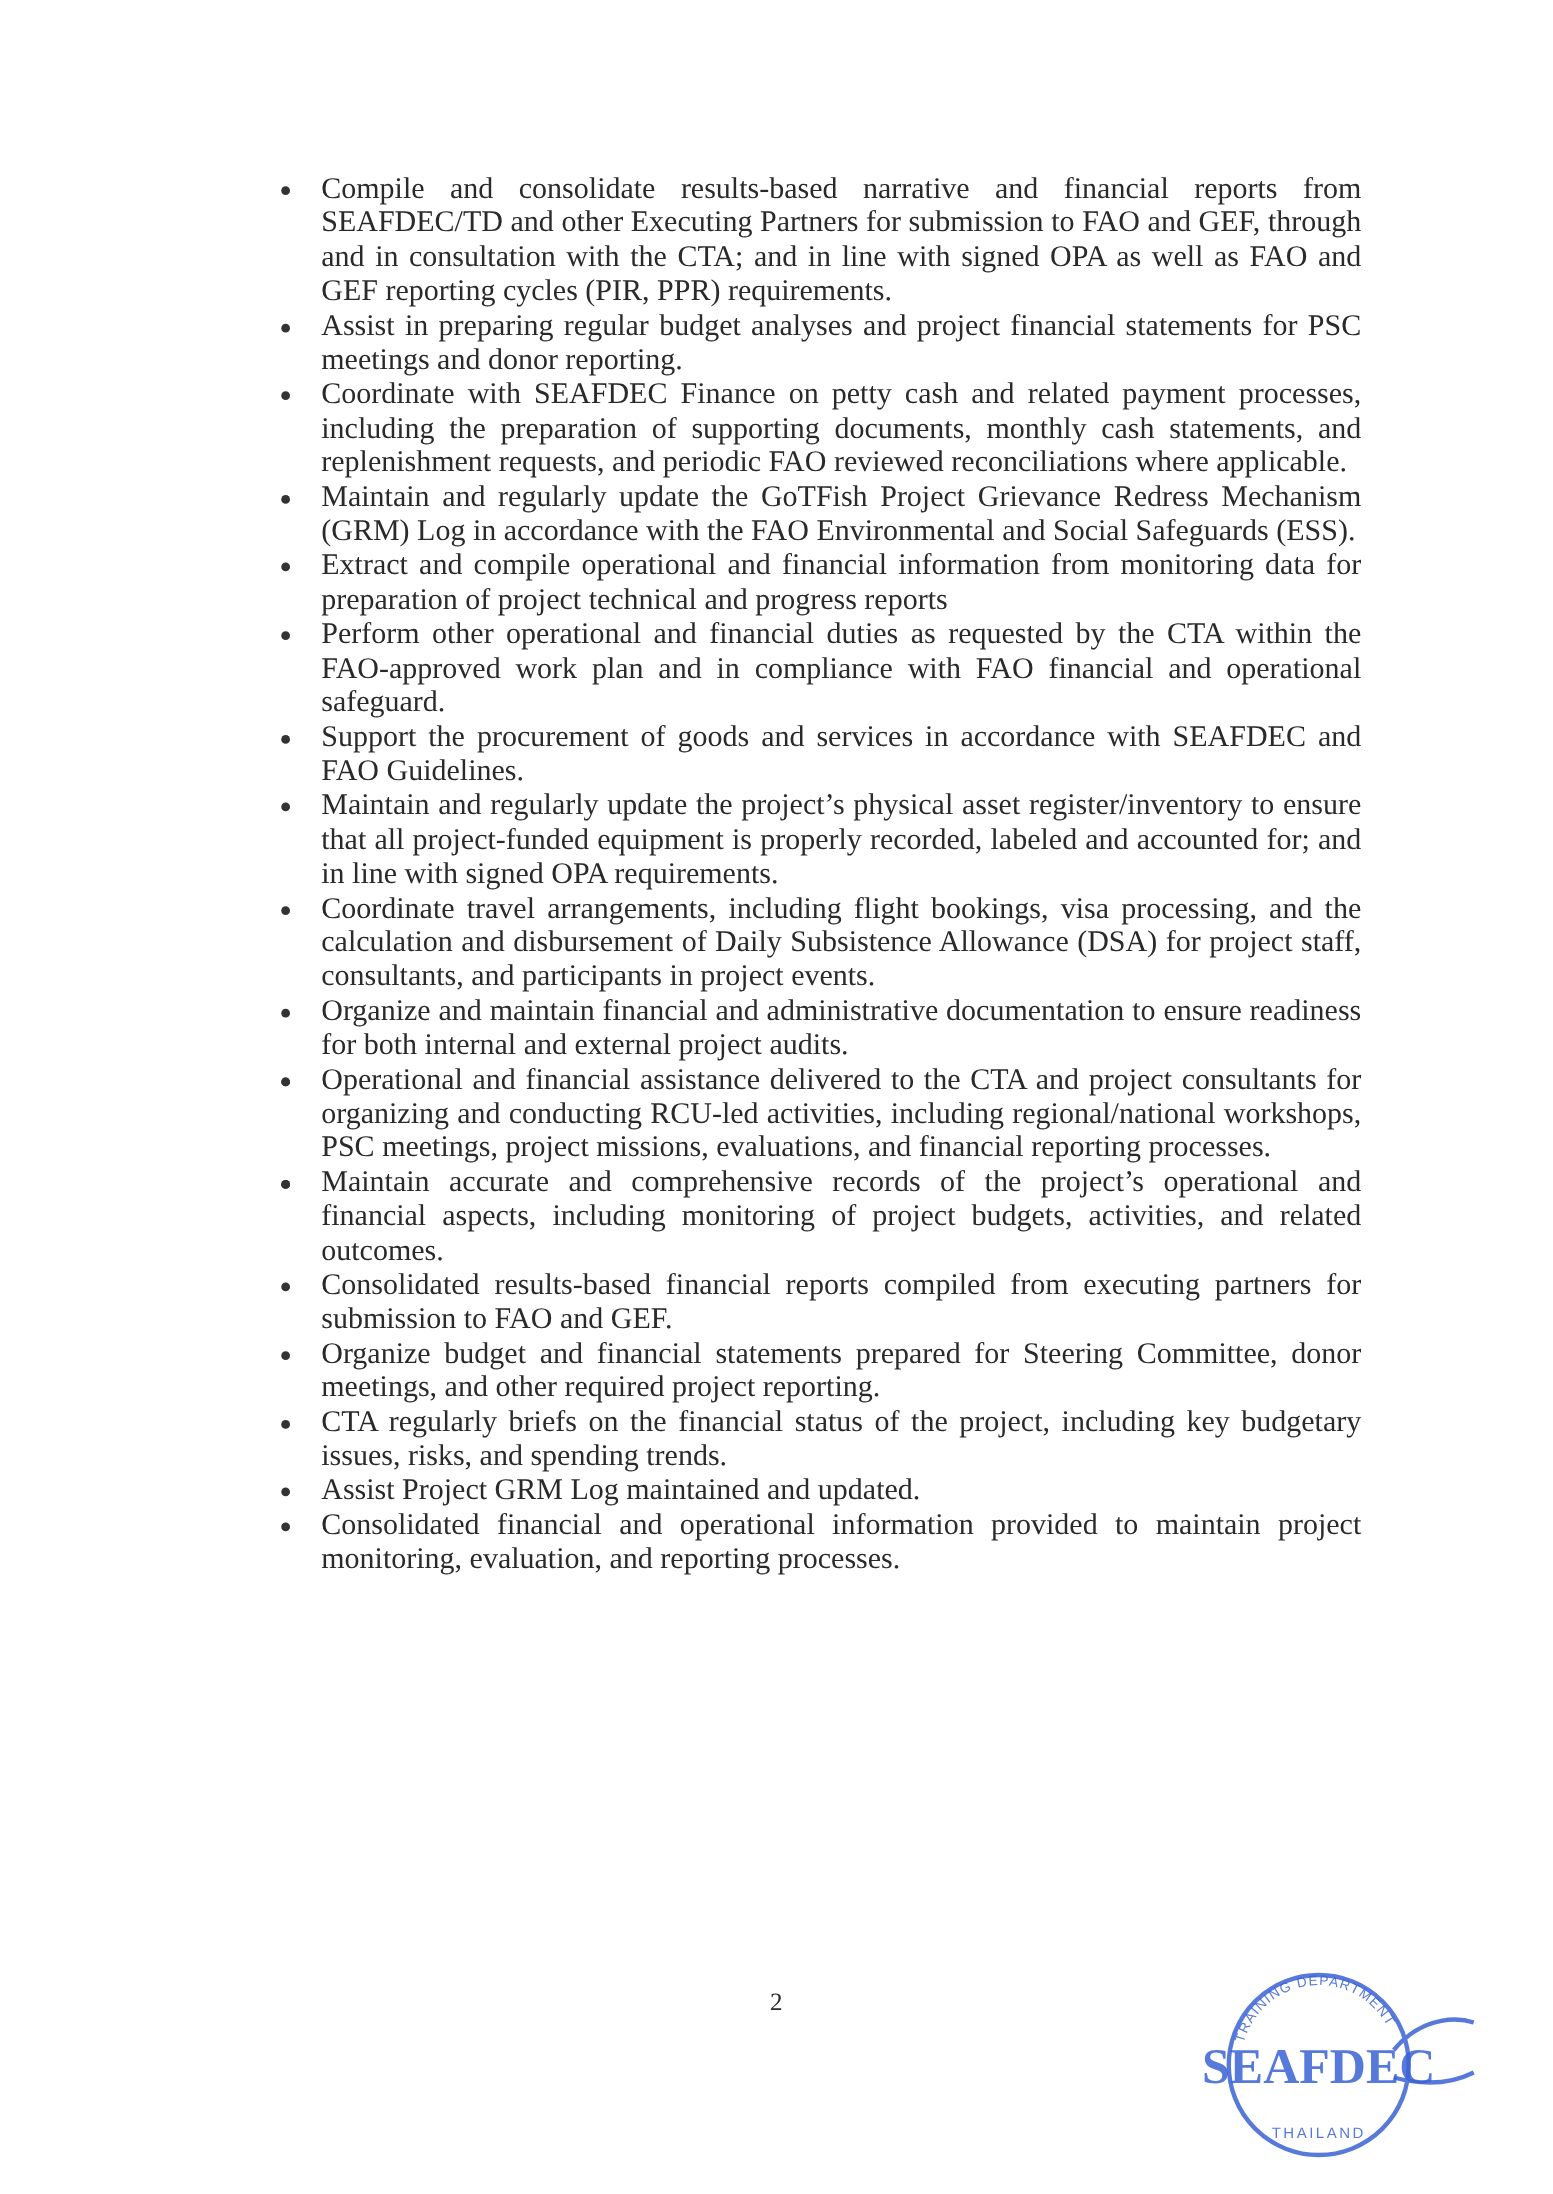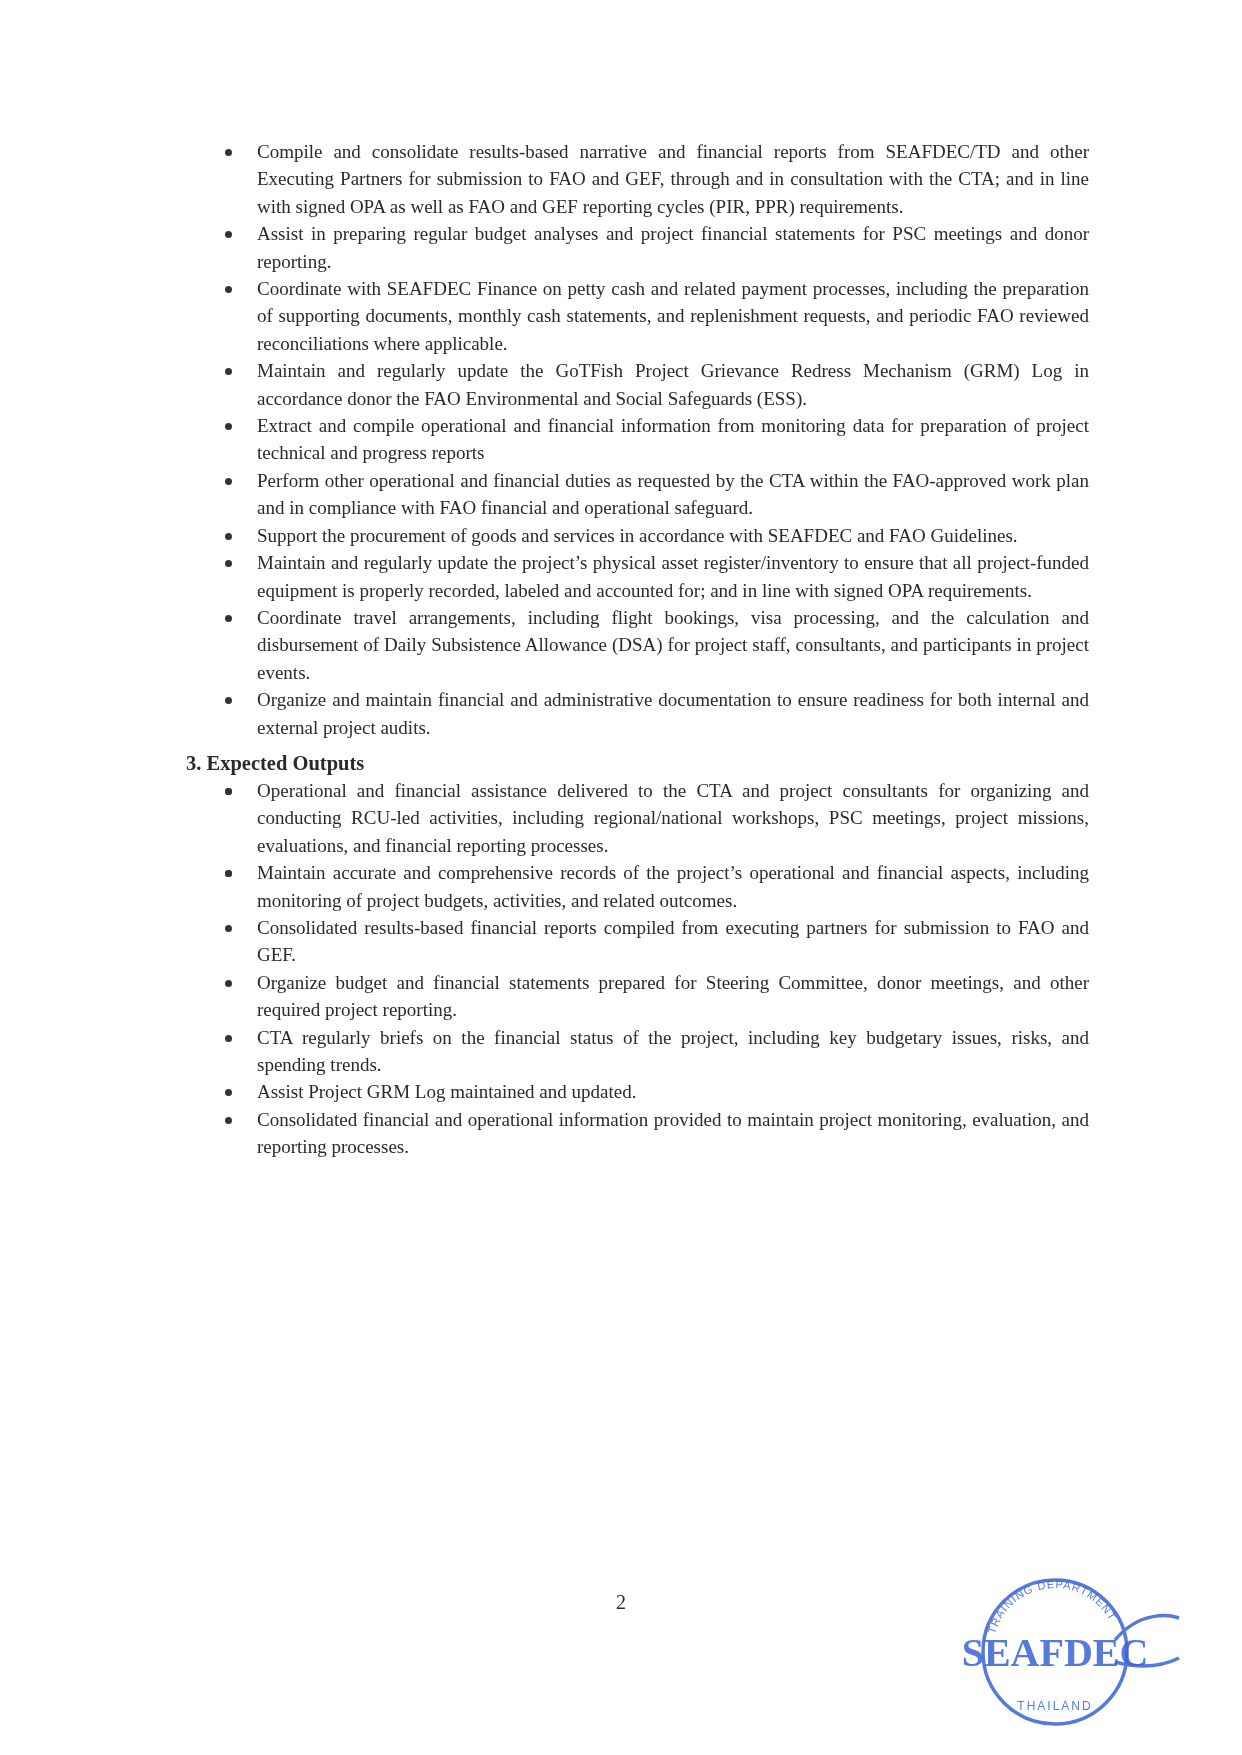--- a/index.html
+++ b/index.html
@@ -6,21 +6,21 @@
   body { width: 1242px; height: 1755px; position: relative; overflow: hidden; }
   .page {
     position: absolute; left: 0; top: 0; width: 1242px; height: 1755px;
     font-family: "Liberation Serif", "DejaVu Serif", serif;
     color: #2a2a2a;
   }
   .content { position: absolute; left: 186px; top: 138px; width: 903px; }
   ul.bullets { list-style: none; margin: 0; padding: 0; }
   ul.bullets li {
     position: relative; padding-left: 71px;
-    font-size: 19px; line-height: 27.4px;
+    font-size: 24px; line-height: 27.4px;
     text-align: justify;
   }
   ul.bullets li .dot {
     position: absolute; left: 39px; top: 11px; width: 7px; height: 7px;
     border-radius: 50%; background: #333;
   }
   .section-heading {
     font-weight: bold; font-size: 20.5px; line-height: 27px;
     margin: 9px 0 0 0; padding-left: 0;
   }
@@ -33,30 +33,29 @@
 </head>
 <body>
 
 <div class="page">
   <div class="content">
 
     <ul class="bullets">
       <li><span class="dot"></span><span>Compile and consolidate results-based narrative and financial reports from SEAFDEC/TD and other Executing Partners for submission to FAO and GEF, through and in consultation with the CTA; and in line with signed OPA as well as FAO and GEF reporting cycles (PIR, PPR) requirements.</span></li>
       <li><span class="dot"></span><span>Assist in preparing regular budget analyses and project financial statements for PSC meetings and donor reporting.</span></li>
       <li><span class="dot"></span><span>Coordinate with SEAFDEC Finance on petty cash and related payment processes, including the preparation of supporting documents, monthly cash statements, and replenishment requests, and periodic FAO reviewed reconciliations where applicable.</span></li>
-      <li><span class="dot"></span><span>Maintain and regularly update the GoTFish Project Grievance Redress Mechanism (GRM) Log in accordance donor the FAO Environmental and Social Safeguards (ESS).</span></li>
+      <li><span class="dot"></span><span>Maintain and regularly update the GoTFish Project Grievance Redress Mechanism (GRM) Log in accordance with the FAO Environmental and Social Safeguards (ESS).</span></li>
       <li><span class="dot"></span><span>Extract and compile operational and financial information from monitoring data for preparation of project technical and progress reports</span></li>
       <li><span class="dot"></span><span>Perform other operational and financial duties as requested by the CTA within the FAO-approved work plan and in compliance with FAO financial and operational safeguard.</span></li>
       <li><span class="dot"></span><span>Support the procurement of goods and services in accordance with SEAFDEC and FAO Guidelines.</span></li>
       <li><span class="dot"></span><span>Maintain and regularly update the project’s physical asset register/inventory to ensure that all project-funded equipment is properly recorded, labeled and accounted for; and in line with signed OPA requirements.</span></li>
       <li><span class="dot"></span><span>Coordinate travel arrangements, including flight bookings, visa processing, and the calculation and disbursement of Daily Subsistence Allowance (DSA) for project staff, consultants, and participants in project events.</span></li>
       <li><span class="dot"></span><span>Organize and maintain financial and administrative documentation to ensure readiness for both internal and external project audits.</span></li>
     </ul>
 
-    <div class="section-heading">3. Expected Outputs</div>
 
     <ul class="bullets">
       <li><span class="dot"></span></li>
       <li><span class="dot"></span><span>Operational and financial assistance delivered to the CTA and project consultants for organizing and conducting RCU-led activities, including regional/national workshops, PSC meetings, project missions, evaluations, and financial reporting processes.</span></li>
       <li><span class="dot"></span></li>
       <li><span class="dot"></span><span>Maintain accurate and comprehensive records of the project’s operational and financial aspects, including monitoring of project budgets, activities, and related outcomes.</span></li>
       <li><span class="dot"></span><span>Consolidated results-based financial reports compiled from executing partners for submission to FAO and GEF.</span></li>
       <li><span class="dot"></span><span>Organize budget and financial statements prepared for Steering Committee, donor meetings, and other required project reporting.</span></li>
       <li><span class="dot"></span><span>CTA regularly briefs on the financial status of the project, including key budgetary issues, risks, and spending trends.</span></li>
       <li><span class="dot"></span><span>Assist Project GRM Log maintained and updated.</span></li>

